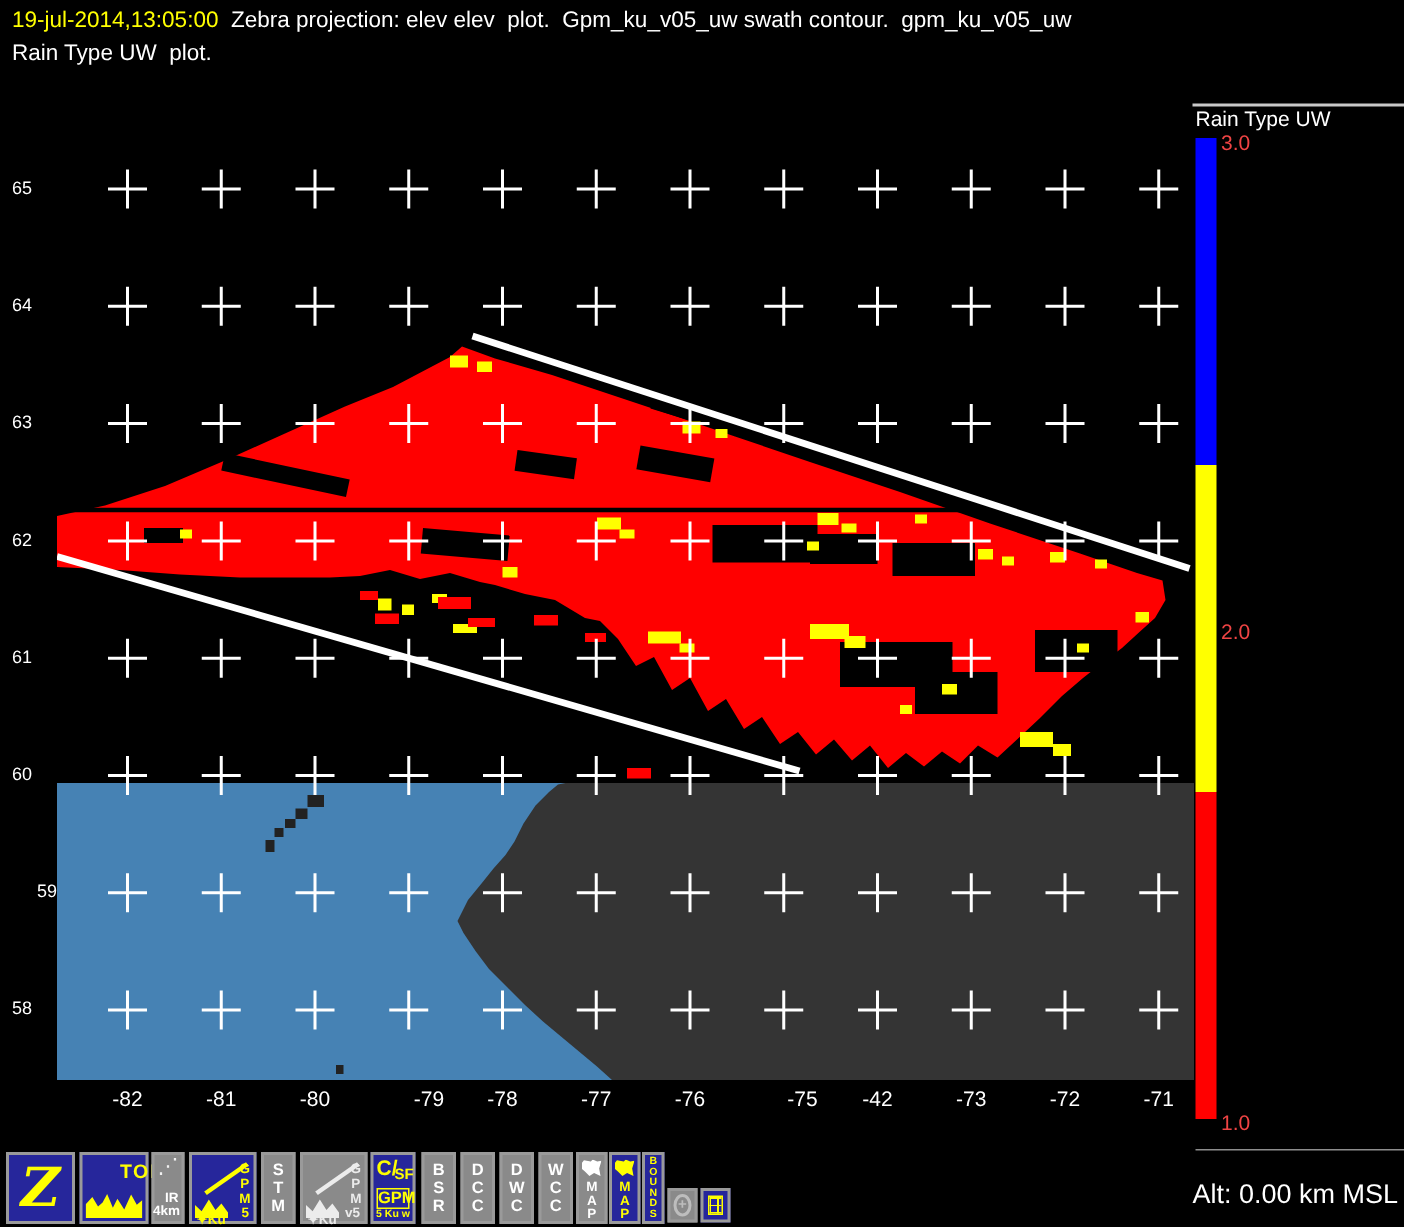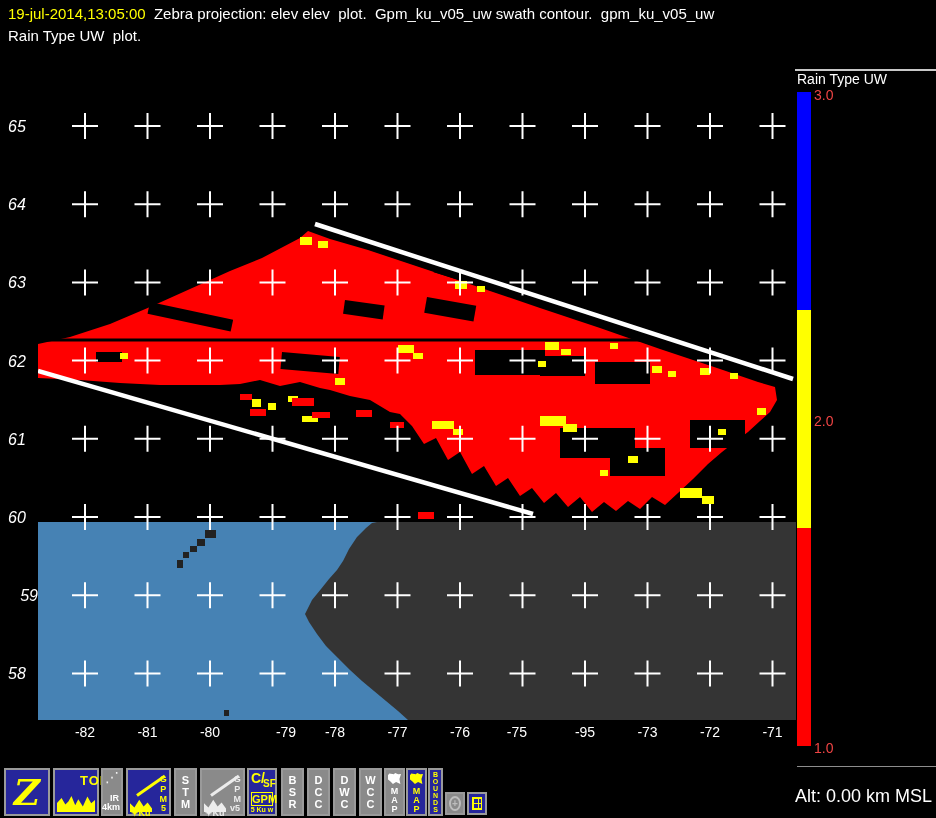--- a/index.html
+++ b/index.html
@@ -2,21 +2,21 @@
 <html><head>
 <meta charset="utf-8">
 <style>
   html,body{margin:0;padding:0;background:#000;}
   body{position:relative;width:936px;height:818px;overflow:hidden;
        font-family:"Liberation Sans",sans-serif;}
   .title-line{position:absolute;left:8px;color:#fff;font-size:15px;white-space:pre;}
   #title1{top:5px;}
   #title2{top:27px;}
   .ts{color:#ffff00;}
-  .lat-label{position:absolute;color:#fff;font-size:16px;left:8px;width:30px;font-style:italic;}
+  .lat-label{position:absolute;color:#fff;font-size:12px;left:8px;width:30px;}
   .lon-label{position:absolute;color:#fff;font-size:14px;top:724px;width:44px;text-align:center;}
   #map-svg{position:absolute;left:38px;top:92px;}
   #cb-topline{position:absolute;left:795px;top:69px;width:141px;height:2px;background:#c8c8c8;}
   #cb-title{position:absolute;left:797px;top:71px;color:#fff;font-size:14px;}
   #colorbar{position:absolute;left:797px;top:92px;width:14px;}
   .cb-seg{width:14px;height:218px;}
   .cb-label{position:absolute;left:814px;color:#ef4444;font-size:14px;text-align:center;}
   #cb-l0{top:87px;} #cb-l1{top:413px;} #cb-l2{top:740px;}
   #alt-line{position:absolute;left:797px;top:766px;width:139px;height:1px;background:#8d8d8d;}
   #alt-text{position:absolute;left:720px;top:786px;width:212px;text-align:right;color:#fff;font-size:18px;}
@@ -141,22 +141,22 @@
     <div class="lat-label" style="top: 509px;">60</div>
     <div class="lat-label" style="top: 587.2px; text-align: right;">59</div>
     <div class="lat-label" style="top: 665.4px;">58</div>
     <div class="lon-label" style="left: 63px;">-82</div>
     <div class="lon-label" style="left: 125.5px;">-81</div>
     <div class="lon-label" style="left: 188px;">-80</div>
     <div class="lon-label" style="left: 264px;">-79</div>
     <div class="lon-label" style="left: 313px;">-78</div>
     <div class="lon-label" style="left: 375.5px;">-77</div>
     <div class="lon-label" style="left: 438px;">-76</div>
-    <div class="lon-label" style="left: 483px; text-align: right;">-75</div>
-    <div class="lon-label" style="left: 563px;">-95</div>
+    <div class="lon-label" style="left: 513px;">-75</div>
+    <div class="lon-label" style="left: 563px;">-42</div>
     <div class="lon-label" style="left: 625.5px;">-73</div>
     <div class="lon-label" style="left: 688px;">-72</div>
     <div class="lon-label" style="left: 750.5px;">-71</div>
   </div>
 
 <div id="cb-topline"></div>
 <div id="cb-title">Rain Type UW</div>
 <div id="colorbar">
     <div class="cb-seg" style="background: rgb(0, 0, 255);"></div>
     <div class="cb-seg" style="background: rgb(255, 255, 0);"></div>

